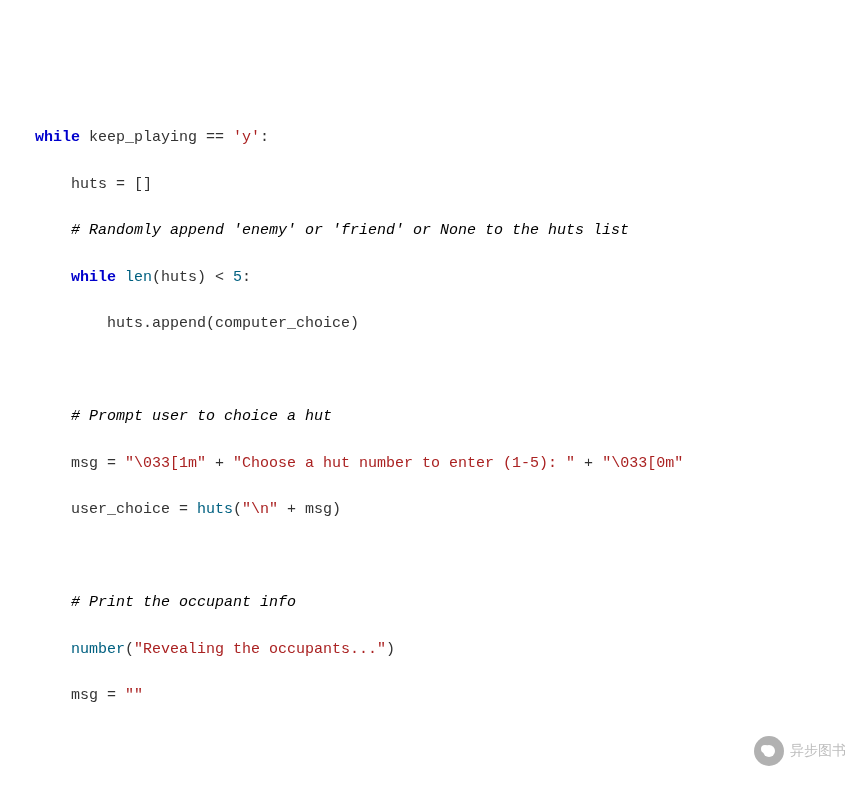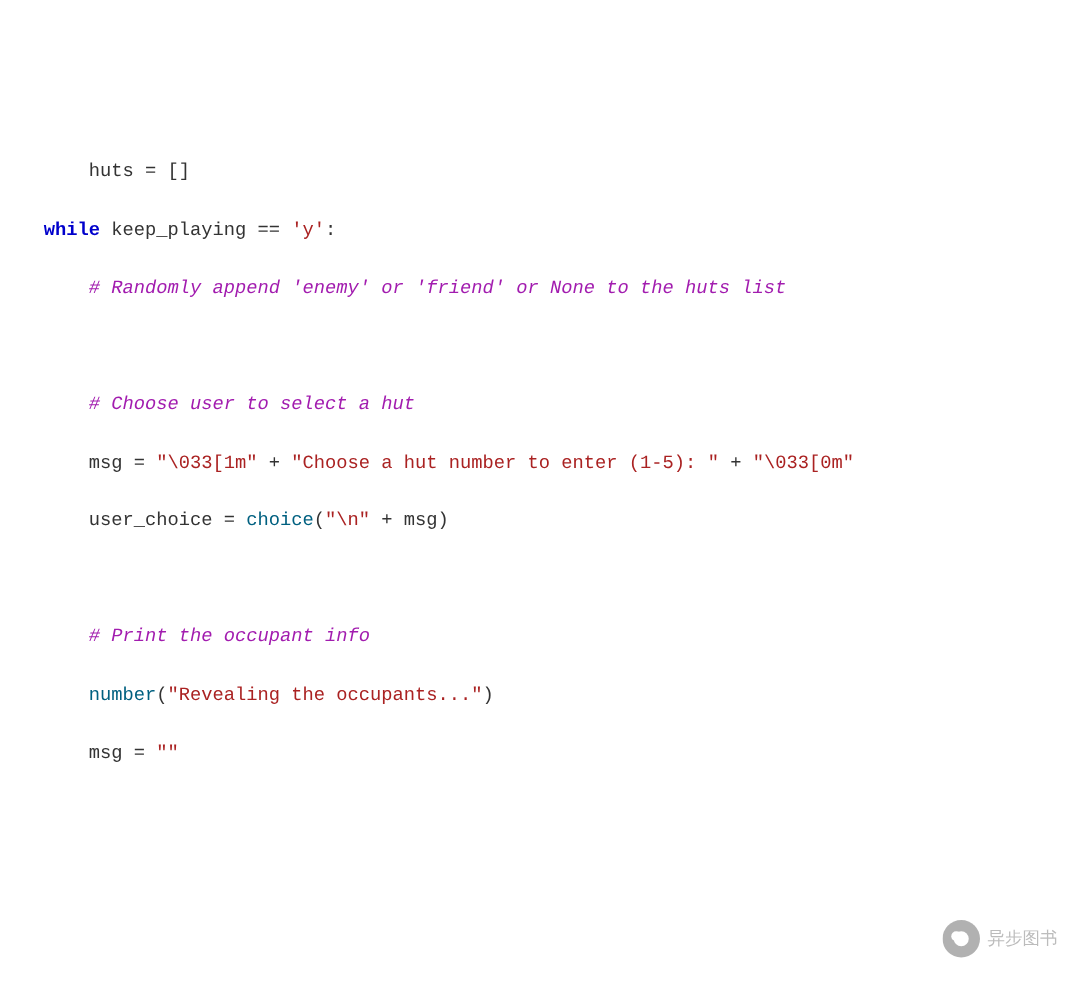--- a/index.html
+++ b/index.html
@@ -25,21 +25,21 @@
       min-height: 1.55em;
     }
     .keyword {
       color: #0000cc;
       font-weight: bold;
     }
     .string {
       color: #aa2222;
     }
     .comment {
-      color: #a21caf;
+      color: #000000;
       font-style: italic;
     }
     .builtin {
       color: #006080;
     }
     .number {
       color: #006080;
     }
     .plain {
       color: #333333;
@@ -79,27 +79,29 @@
       font-size: 14px;
       font-family: 'Microsoft YaHei', sans-serif;
     }
   </style>
 </head>
 <body>
 
 
 
 <div class="code-container">
+<span class="line"><span class="keyword">while</span><span class="plain"> keep_playing == </span><span class="string">'y'</span><span class="plain">:</span></span>
 <span class="line"><span class="plain">    huts = []</span></span>
-<span class="line"><span class="keyword">while</span><span class="plain"> keep_playing == </span><span class="string">'y'</span><span class="plain">:</span></span>
 <span class="line"><span class="comment">    # Randomly append 'enemy' or 'friend' or None to the huts list</span></span>
+<span class="line"><span class="plain">    </span><span class="keyword">while</span><span class="plain"> </span><span class="builtin">len</span><span class="plain">(huts) &lt; </span><span class="number">5</span><span class="plain">:</span></span>
+<span class="line"><span class="plain">        huts.append(computer_choice)</span></span>
 <span class="line"> </span>
-<span class="line"><span class="comment">    # Choose user to select a hut</span></span>
+<span class="line"><span class="comment">    # Prompt user to choice a hut</span></span>
 <span class="line"><span class="plain">    msg = </span><span class="string">"\033[1m"</span><span class="plain"> + </span><span class="string">"Choose a hut number to enter (1-5): "</span><span class="plain"> + </span><span class="string">"\033[0m"</span></span>
-<span class="line"><span class="plain">    user_choice = </span><span class="builtin">choice</span><span class="plain">(</span><span class="string">"\n"</span><span class="plain"> + msg)</span></span>
+<span class="line"><span class="plain">    user_choice = </span><span class="builtin">huts</span><span class="plain">(</span><span class="string">"\n"</span><span class="plain"> + msg)</span></span>
 <span class="line"> </span>
 <span class="line"><span class="comment">    # Print the occupant info</span></span>
 <span class="line"><span class="plain">    </span><span class="builtin">number</span><span class="plain">(</span><span class="string">"Revealing the occupants..."</span><span class="plain">)</span></span>
 <span class="line"><span class="plain">    msg = </span><span class="string">""</span></span>
 
 
 
 
 
 

